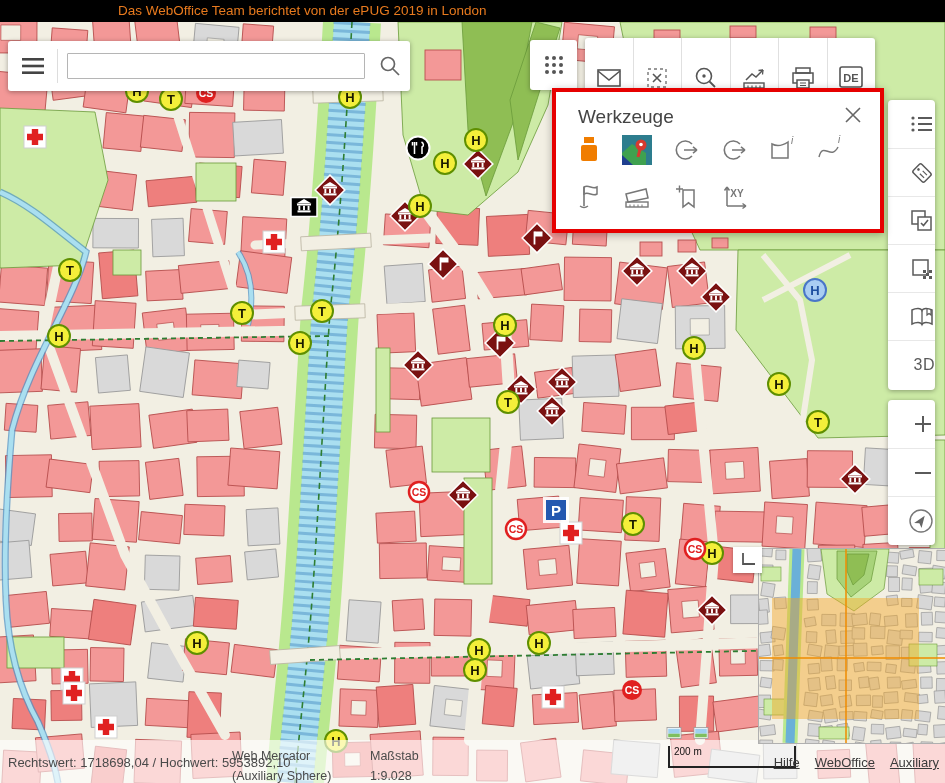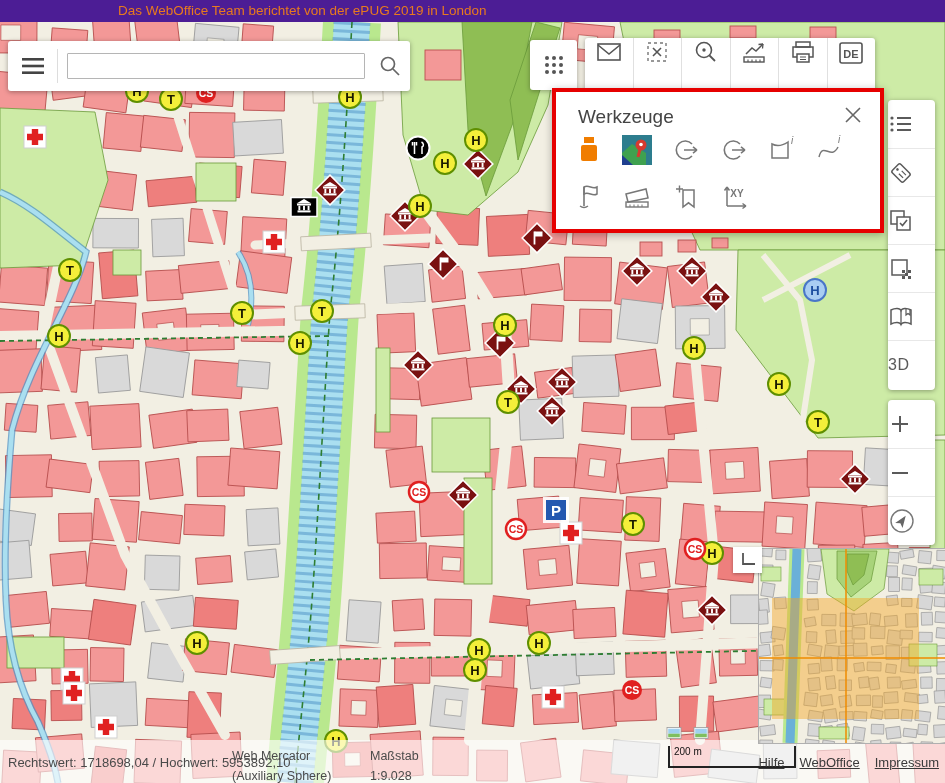--- a/index.html
+++ b/index.html
@@ -1,46 +1,46 @@
 <!DOCTYPE html>
 <html><head>
 <meta charset="utf-8">
 <style>
   html,body{margin:0;padding:0;background:#888;}
   #app{position:relative;width:945px;height:783px;overflow:hidden;
        font-family:"Liberation Sans",sans-serif;background:#f2efe3;}
   
-  #banner{position:absolute;left:0;top:0;width:945px;height:22px;background:#4c1d95;z-index:10;text-decoration:underline;}
+  #banner{position:absolute;left:0;top:0;width:945px;height:22px;background:#000000;z-index:10;text-decoration:underline;}
   #banner span{position:absolute;left:118px;top:0;line-height:22px;font-size:13.5px;color:#e87a1e;}
   
   #map{position:absolute;left:0;top:0;width:945px;height:783px;z-index:1;}
   
   .card{position:absolute;background:#fff;border-radius:3px;box-shadow:0 1px 5px rgba(0,0,0,.35);z-index:6;}
   #searchbar{left:8px;top:41px;width:402px;height:50px;display:flex;align-items:center;}
   #hamburger{width:50px;height:50px;display:flex;align-items:center;justify-content:center;cursor:pointer;}
   #searchbar .vdiv{width:1px;height:34px;background:#ddd;}
   #search-input{margin-left:9px;width:289px;height:24px;border:1px solid #b5b5b5;border-radius:1px;
       font-size:14px;padding:0 6px;outline:none;color:#333;}
   #search-go{margin-left:6px;width:40px;height:50px;display:flex;align-items:center;justify-content:center;cursor:pointer;}
   #appsbtn{left:530px;top:40px;width:47px;height:50px;display:flex;align-items:center;justify-content:center;cursor:pointer;}
   #topbar{left:585px;top:38px;width:290px;height:54px;display:flex;align-items:center;}
-  .tbtn{width:48px;height:54px;display:flex;align-items:flex-start;justify-content:center;cursor:pointer;position:relative;}
+  .tbtn{width:48px;height:54px;display:flex;align-items:flex-end;justify-content:center;cursor:pointer;position:relative;}
   .tbtn + .tbtn{border-left:1px solid #e0e0e0;}
   
   #panel{position:absolute;left:552px;top:88px;width:332px;height:145px;background:#fff;
       border:4px solid #e60000;box-shadow:0 2px 8px rgba(0,0,0,.3);z-index:7;box-sizing:border-box;}
   #panel-title{position:absolute;left:22px;top:14px;font-size:19px;color:#444;}
   #panel-close{position:absolute;right:14px;top:10px;width:26px;height:26px;display:flex;align-items:center;justify-content:center;cursor:pointer;}
   .ptool{position:absolute;width:40px;height:40px;display:flex;align-items:center;justify-content:center;cursor:pointer;}
   
   .sidecard{position:absolute;left:888px;width:47px;background:#fff;border-radius:4px;
       box-shadow:0 1px 5px rgba(0,0,0,.35);z-index:6;}
   #side1{top:100px;height:290px;}
   #side2{top:400px;height:145px;}
-  .sbtn{width:47px;height:48px;display:flex;align-items:center;justify-content:flex-start;cursor:pointer;box-sizing:border-box;}
+  .sbtn{width:47px;height:48px;display:flex;align-items:center;justify-content:flex-end;cursor:pointer;box-sizing:border-box;}
   .sbtn + .sbtn{border-top:1px solid #e8e8e8;}
   .lbl3d{font-size:16px;color:#5a5a5a;letter-spacing:.5px;}
   
   #minimap{position:absolute;left:758px;top:548px;width:187px;height:194px;z-index:5;
       border:1px solid #b0b0b0;box-sizing:content-box;background:#e8e6da;cursor:pointer;}
   #mm-collapse{position:absolute;left:733px;top:547px;width:29px;height:26px;background:#fff;
       box-shadow:0 1px 3px rgba(0,0,0,.3);z-index:6;display:flex;align-items:center;justify-content:center;cursor:pointer;}
   
   #statusbar{position:absolute;left:0;top:740px;width:945px;height:52px;background:rgba(255,255,255,.62);z-index:4;
       font-size:13px;color:#4a4a4a;}
@@ -1063,16 +1063,16 @@
     <span id="st-scale">
       <span>Maßstab</span><br>
       <span>1:9.028</span>
     </span>
     <div id="scalebar">
       <span>200 m</span>
     </div>
     <div id="st-links">
       <span>Hilfe</span>
       <span>WebOffice</span>
-      <span>Impressum</span>
+      <span>Auxiliary</span>
     </div>
   </div>
 </div>
 
 </body></html>

